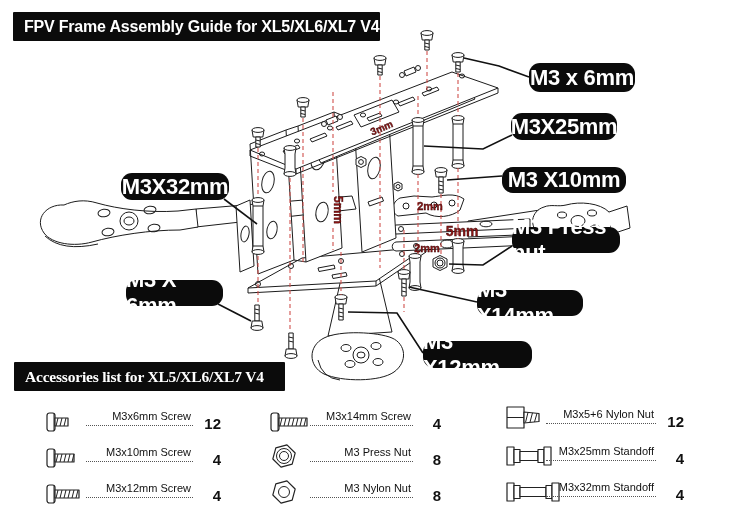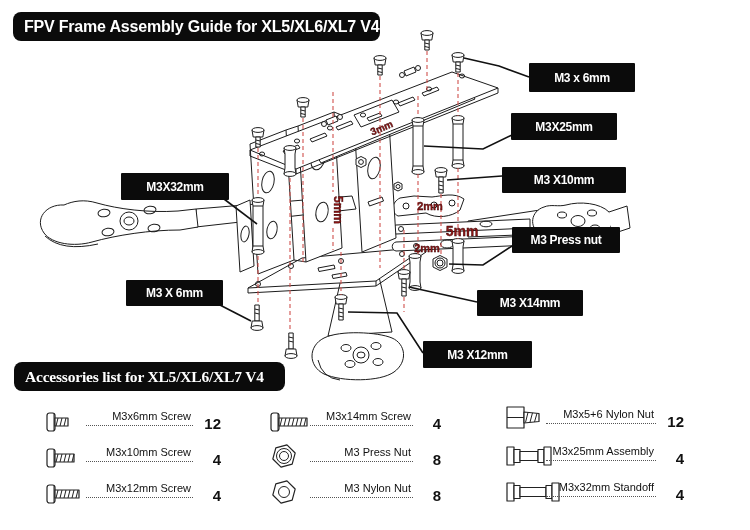--- a/index.html
+++ b/index.html
@@ -3,36 +3,36 @@
 <meta charset="utf-8">
 <style>
   html,body{margin:0;padding:0;}
   body{
     width:750px;height:530px;position:relative;background:#ffffff;
     font-family:"Liberation Sans",sans-serif;overflow:hidden;
   }
   .banner{
     position:absolute;background:#0b0b0b;color:#fff;font-weight:bold;
     display:flex;align-items:center;padding-left:11px;box-sizing:border-box;
-    letter-spacing:-0.2px;border-radius:8px;
+    letter-spacing:-0.2px;border-radius:1px;
   }
   #title-banner{left:13px;top:12px;width:367px;height:29px;font-size:16px;}
   #accessories-banner{left:14px;top:362px;width:271px;height:29px;font-size:15.5px;font-family:Liberation Serif, serif;}
   .part-label{
     position:absolute;background:#0b0b0b;color:#fff;font-weight:bold;
-    font-size:12px;display:flex;align-items:center;justify-content:center;
-    letter-spacing:-0.3px;z-index:3;border-radius:1px;box-sizing:border-box;
+    font-size:22px;display:flex;align-items:center;justify-content:center;
+    letter-spacing:-0.3px;z-index:3;border-radius:11px;box-sizing:border-box;
   }
   #lbl-m3x6mm-top   {left:529px;top:63px;width:106px;height:29px;}
   #lbl-m3x25mm      {left:511px;top:113px;width:106px;height:27px;}
   #lbl-m3x10mm      {left:502px;top:167px;width:124px;height:26px;}
   #lbl-m3x32mm      {left:121px;top:173px;width:108px;height:27px;text-align:center;}
   #lbl-m3-press-nut {left:512px;top:227px;width:108px;height:26px;}
   #lbl-m3x6mm-bottom{left:126px;top:280px;width:97px;height:26px;}
-  #lbl-m3x14mm      {left:477px;top:290px;width:106px;height:26px;text-align:right;}
+  #lbl-m3x14mm      {left:477px;top:290px;width:106px;height:26px;}
   #lbl-m3x12mm      {left:423px;top:341px;width:109px;height:27px;}
   #diagram-svg{position:absolute;left:0;top:0;z-index:1;}
   .fw{fill:#fff;stroke:#1c1c1c;stroke-width:1;stroke-linejoin:round;}
   .ln{fill:none;stroke:#1c1c1c;stroke-width:1;stroke-linejoin:round;}
   .rd{fill:none;stroke:#d0514d;stroke-width:1.1;stroke-dasharray:4 3;}
   .ldr{fill:none;stroke:#111;stroke-width:1.6;}
   .mtx{font-family:"Liberation Sans",sans-serif;font-weight:bold;fill:#8c1414;
        stroke:#2e0404;stroke-width:0.35;text-anchor:middle;}
   .acc-row{position:absolute;height:26px;z-index:2;}
   .acc-icon{position:absolute;left:0;bottom:-6px;}
@@ -390,21 +390,21 @@
   <span class="acc-qty">12</span>
 </div>
 <div class="acc-row" style="left:506px;top:437px;width:178px;">
   <svg class="acc-icon" width="48" height="26" viewBox="0 0 48 26">
     <rect class="ic" x="1" y="4" width="7" height="18"></rect>
       <rect class="ic" x="8" y="6.5" width="6" height="13"></rect>
     <rect class="ic" x="14" y="8.5" width="18" height="9"></rect>
     <rect class="ic" x="32" y="6.5" width="6" height="13"></rect>
       <rect class="ic" x="38" y="4" width="7" height="18"></rect>
   </svg>
-  <span class="acc-label">M3x25mm Assembly</span>
+  <span class="acc-label">M3x25mm Standoff</span>
   <div class="acc-line"></div>
   <span class="acc-qty">4</span>
 </div>
 <div class="acc-row" style="left:506px;top:473px;width:178px;">
   <svg class="acc-icon" width="56" height="26" viewBox="0 0 56 26">
     <rect class="ic" x="1" y="4" width="7" height="18"></rect>
       <rect class="ic" x="8" y="6.5" width="6" height="13"></rect>
     <rect class="ic" x="14" y="8.5" width="26" height="9"></rect>
     <rect class="ic" x="40" y="6.5" width="6" height="13"></rect>
       <rect class="ic" x="46" y="4" width="7" height="18"></rect>

